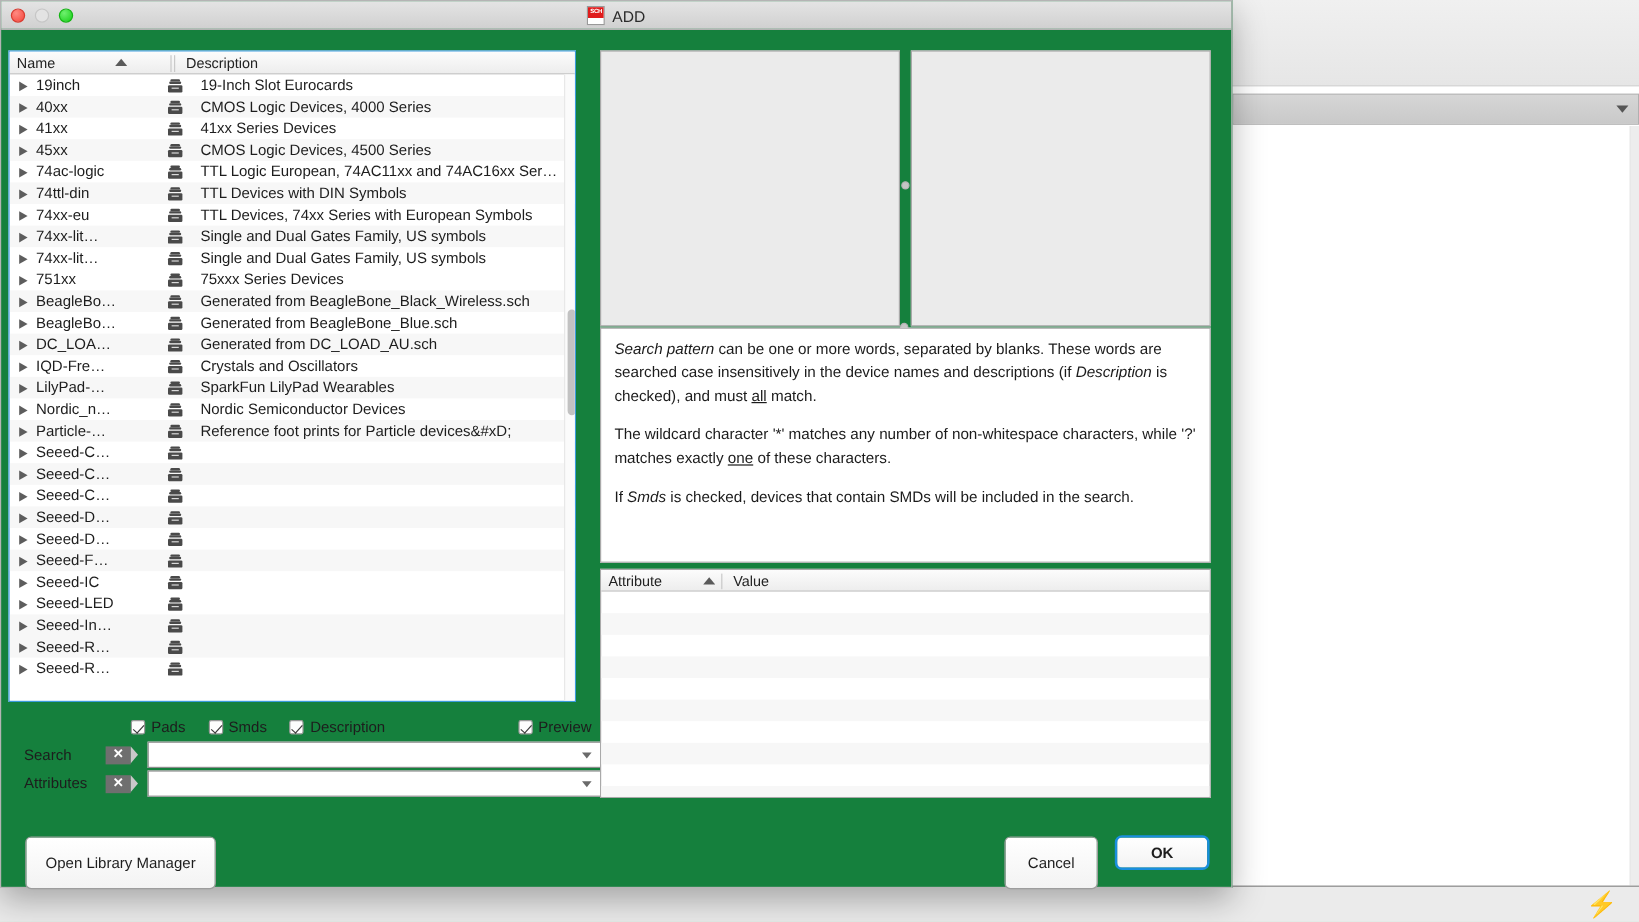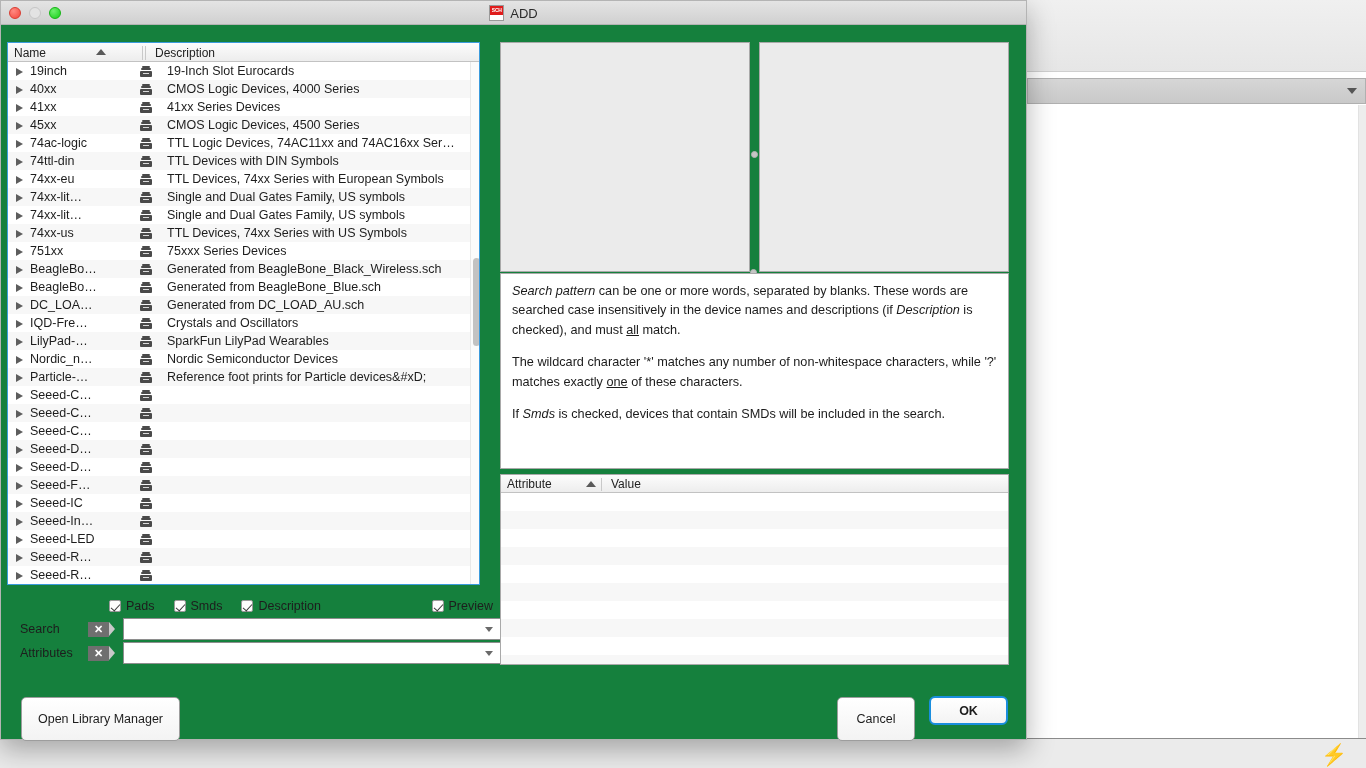--- a/index.html
+++ b/index.html
@@ -360,21 +360,21 @@
         <div class="trow">
           <span class="tw-disc"><span class="disc"></span></span>
           <span class="tw-name">74ac-logic</span>
           <span class="tw-icon">
             <span class="libicon">
               <i></i>
               <i></i>
               <i></i>
             </span>
           </span>
-          <span class="tw-desc">TTL Logic Devices, 74AC11xx and 74AC16xx Ser…</span>
+          <span class="tw-desc">TTL Logic European, 74AC11xx and 74AC16xx Ser…</span>
         </div>
         <div class="trow alt">
           <span class="tw-disc"><span class="disc"></span></span>
           <span class="tw-name">74ttl-din</span>
           <span class="tw-icon">
             <span class="libicon">
               <i></i>
               <i></i>
               <i></i>
             </span>
@@ -410,32 +410,20 @@
           <span class="tw-name">74xx-lit…</span>
           <span class="tw-icon">
             <span class="libicon">
               <i></i>
               <i></i>
               <i></i>
             </span>
           </span>
           <span class="tw-desc">Single and Dual Gates Family, US symbols</span>
         </div>
-        <div class="trow alt">
-          <span class="tw-disc"><span class="disc"></span></span>
-          <span class="tw-name">74xx-us</span>
-          <span class="tw-icon">
-            <span class="libicon">
-              <i></i>
-              <i></i>
-              <i></i>
-            </span>
-          </span>
-          <span class="tw-desc">TTL Devices, 74xx Series with US Symbols</span>
-        </div>
         <div class="trow">
           <span class="tw-disc"><span class="disc"></span></span>
           <span class="tw-name">751xx</span>
           <span class="tw-icon">
             <span class="libicon">
               <i></i>
               <i></i>
               <i></i>
             </span>
           </span>
@@ -602,35 +590,35 @@
           <span class="tw-name">Seeed-IC</span>
           <span class="tw-icon">
             <span class="libicon">
               <i></i>
               <i></i>
               <i></i>
             </span>
           </span>
           <span class="tw-desc"></span>
         </div>
+        <div class="trow">
+          <span class="tw-disc"><span class="disc"></span></span>
+          <span class="tw-name">Seeed-LED</span>
+          <span class="tw-icon">
+            <span class="libicon">
+              <i></i>
+              <i></i>
+              <i></i>
+            </span>
+          </span>
+          <span class="tw-desc"></span>
+        </div>
         <div class="trow alt">
           <span class="tw-disc"><span class="disc"></span></span>
           <span class="tw-name">Seeed-In…</span>
-          <span class="tw-icon">
-            <span class="libicon">
-              <i></i>
-              <i></i>
-              <i></i>
-            </span>
-          </span>
-          <span class="tw-desc"></span>
-        </div>
-        <div class="trow">
-          <span class="tw-disc"><span class="disc"></span></span>
-          <span class="tw-name">Seeed-LED</span>
           <span class="tw-icon">
             <span class="libicon">
               <i></i>
               <i></i>
               <i></i>
             </span>
           </span>
           <span class="tw-desc"></span>
         </div>
         <div class="trow alt">

